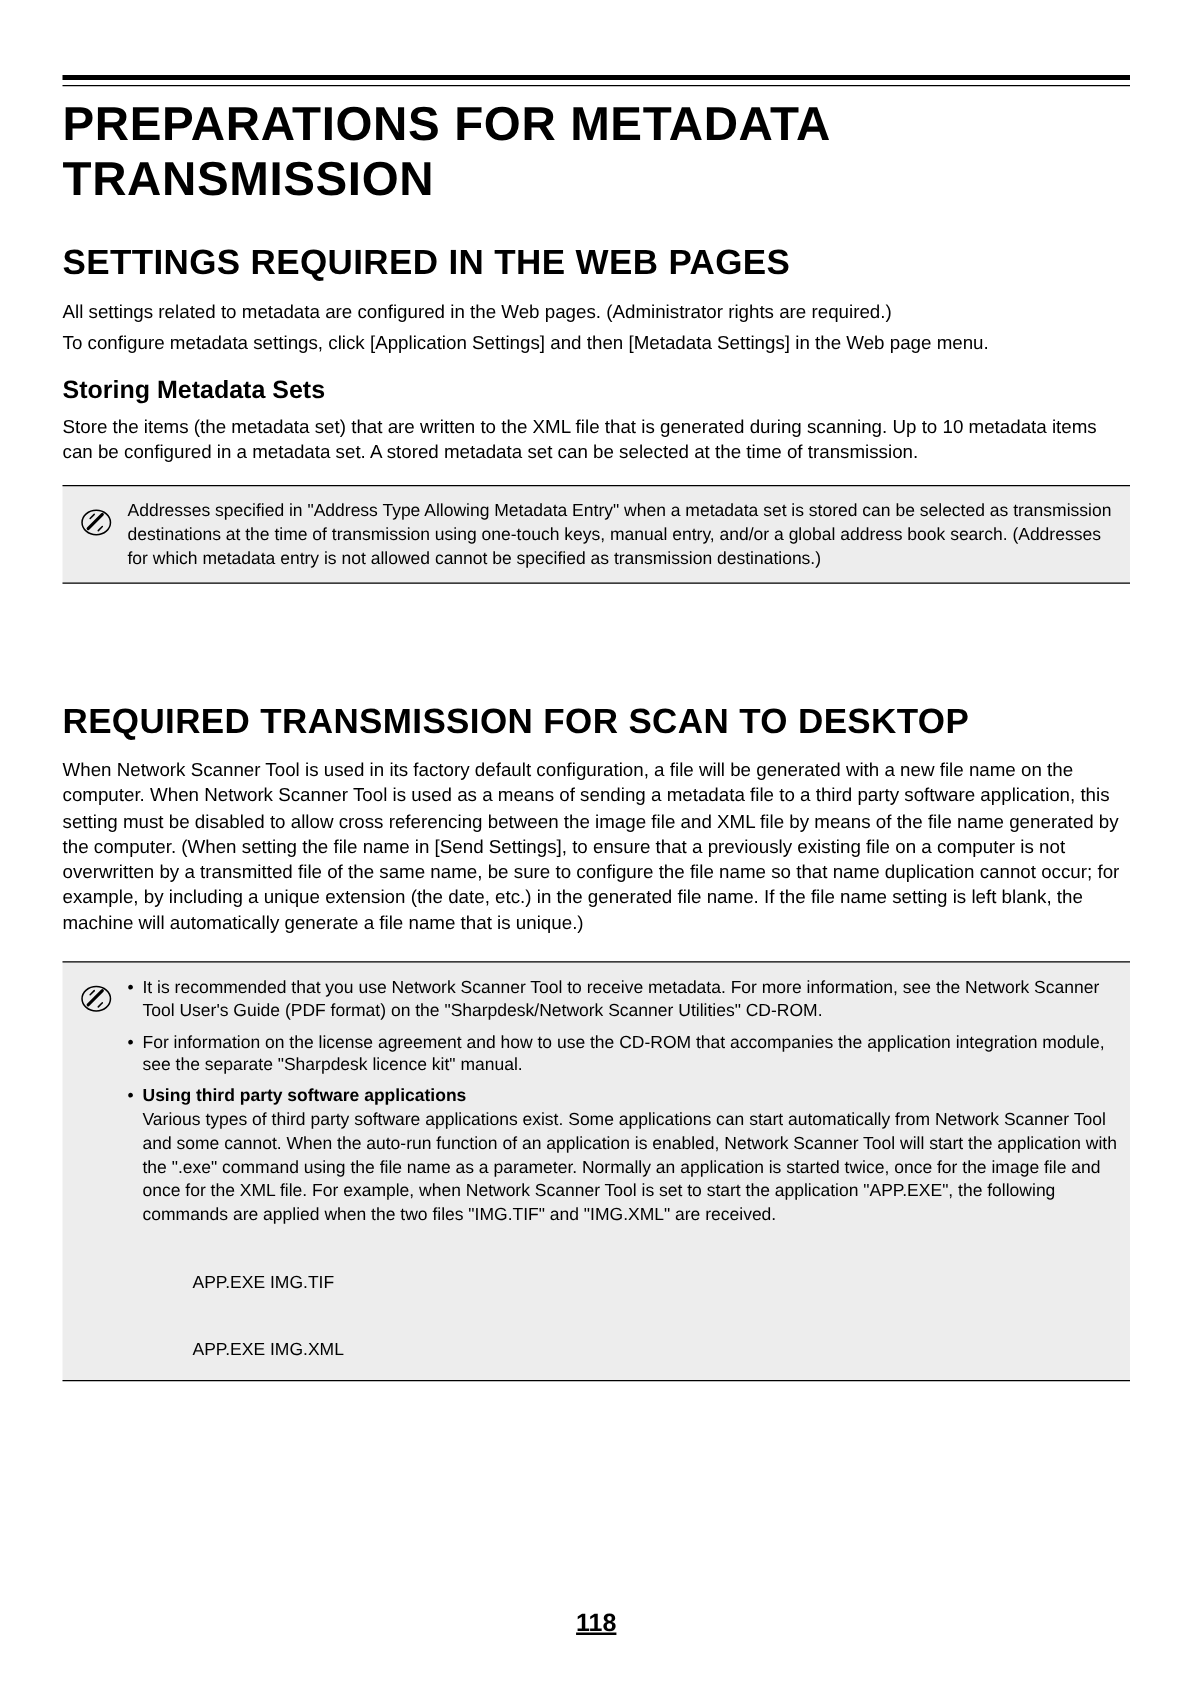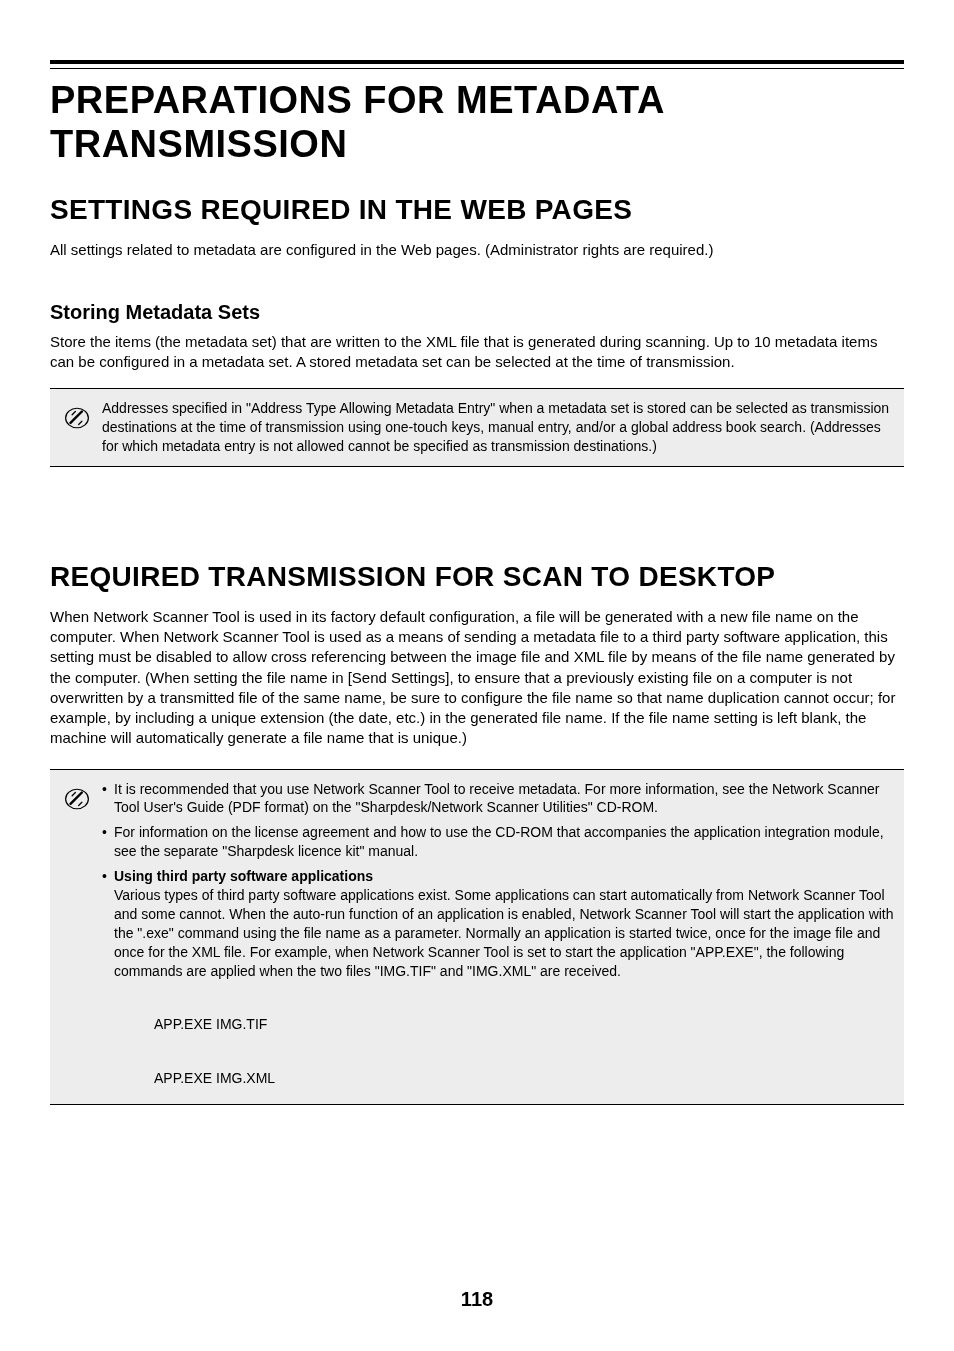--- a/index.html
+++ b/index.html
@@ -41,21 +41,21 @@
     letter-spacing: 0.3px;
   }
   p.body {
     font-size: 15px;
     line-height: 1.35;
     margin: 0 0 4px 0;
   }
   h3.sub-title {
     font-size: 20px;
     font-weight: bold;
-    margin: 40px 0 8px 0;
+    margin: 16px 0 8px 0;
   }
   .note-block {
     background: #ededed;
     border-top: 1.5px solid #000;
     border-bottom: 1.5px solid #000;
     padding: 10px 10px 10px 10px;
     margin-top: 16px;
     display: flex;
     align-items: flex-start;
     gap: 8px;
@@ -105,35 +105,37 @@
     margin-top: 35px;
   }
   .page-number {
     position: absolute;
     bottom: 40px;
     left: 0;
     width: 100%;
     text-align: center;
     font-size: 20px;
     font-weight: bold;
+    text-decoration: underline;
   }
 </style>
 </head>
 <body>
 
 <div class="page">
 
   <div class="top-rule"></div>
   <div class="top-rule-thin"></div>
 
   <h1 class="chapter-title">PREPARATIONS FOR METADATA TRANSMISSION</h1>
 
   <h2 class="section-title">SETTINGS REQUIRED IN THE WEB PAGES</h2>
 
   <p class="body">All settings related to metadata are configured in the Web pages. (Administrator rights are required.)</p>
+  <p class="body">To configure metadata settings, click [Application Settings] and then [Metadata Settings] in the Web page menu.</p>
 
   <h3 class="sub-title">Storing Metadata Sets</h3>
   <p class="body">Store the items (the metadata set) that are written to the XML file that is generated during scanning. Up to 10 metadata items can be configured in a metadata set. A stored metadata set can be selected at the time of transmission.</p>
 
   <div class="note-block">
     <div class="note-icon">
       <svg viewBox="0 0 32 32">
         <ellipse cx="16" cy="16" rx="14" ry="12" fill="none" stroke="#000" stroke-width="1.5"></ellipse>
         <path d="M8 22 L22 8" stroke="#000" stroke-width="3" stroke-linecap="round"></path>
         <path d="M10 12 L14 8" stroke="#000" stroke-width="1.5" stroke-linecap="round"></path>

